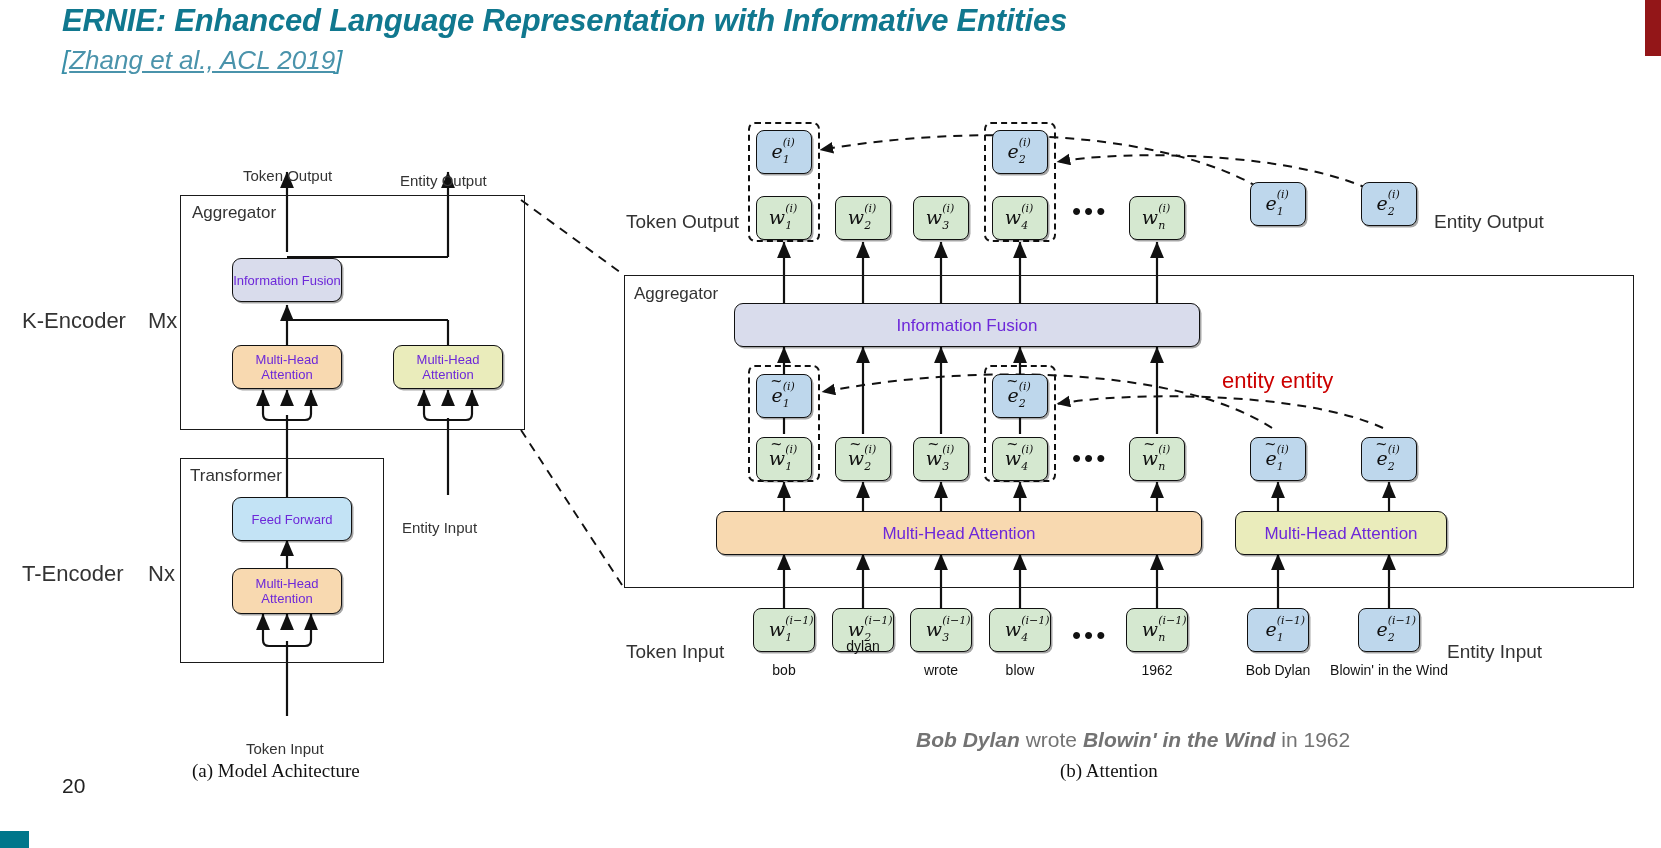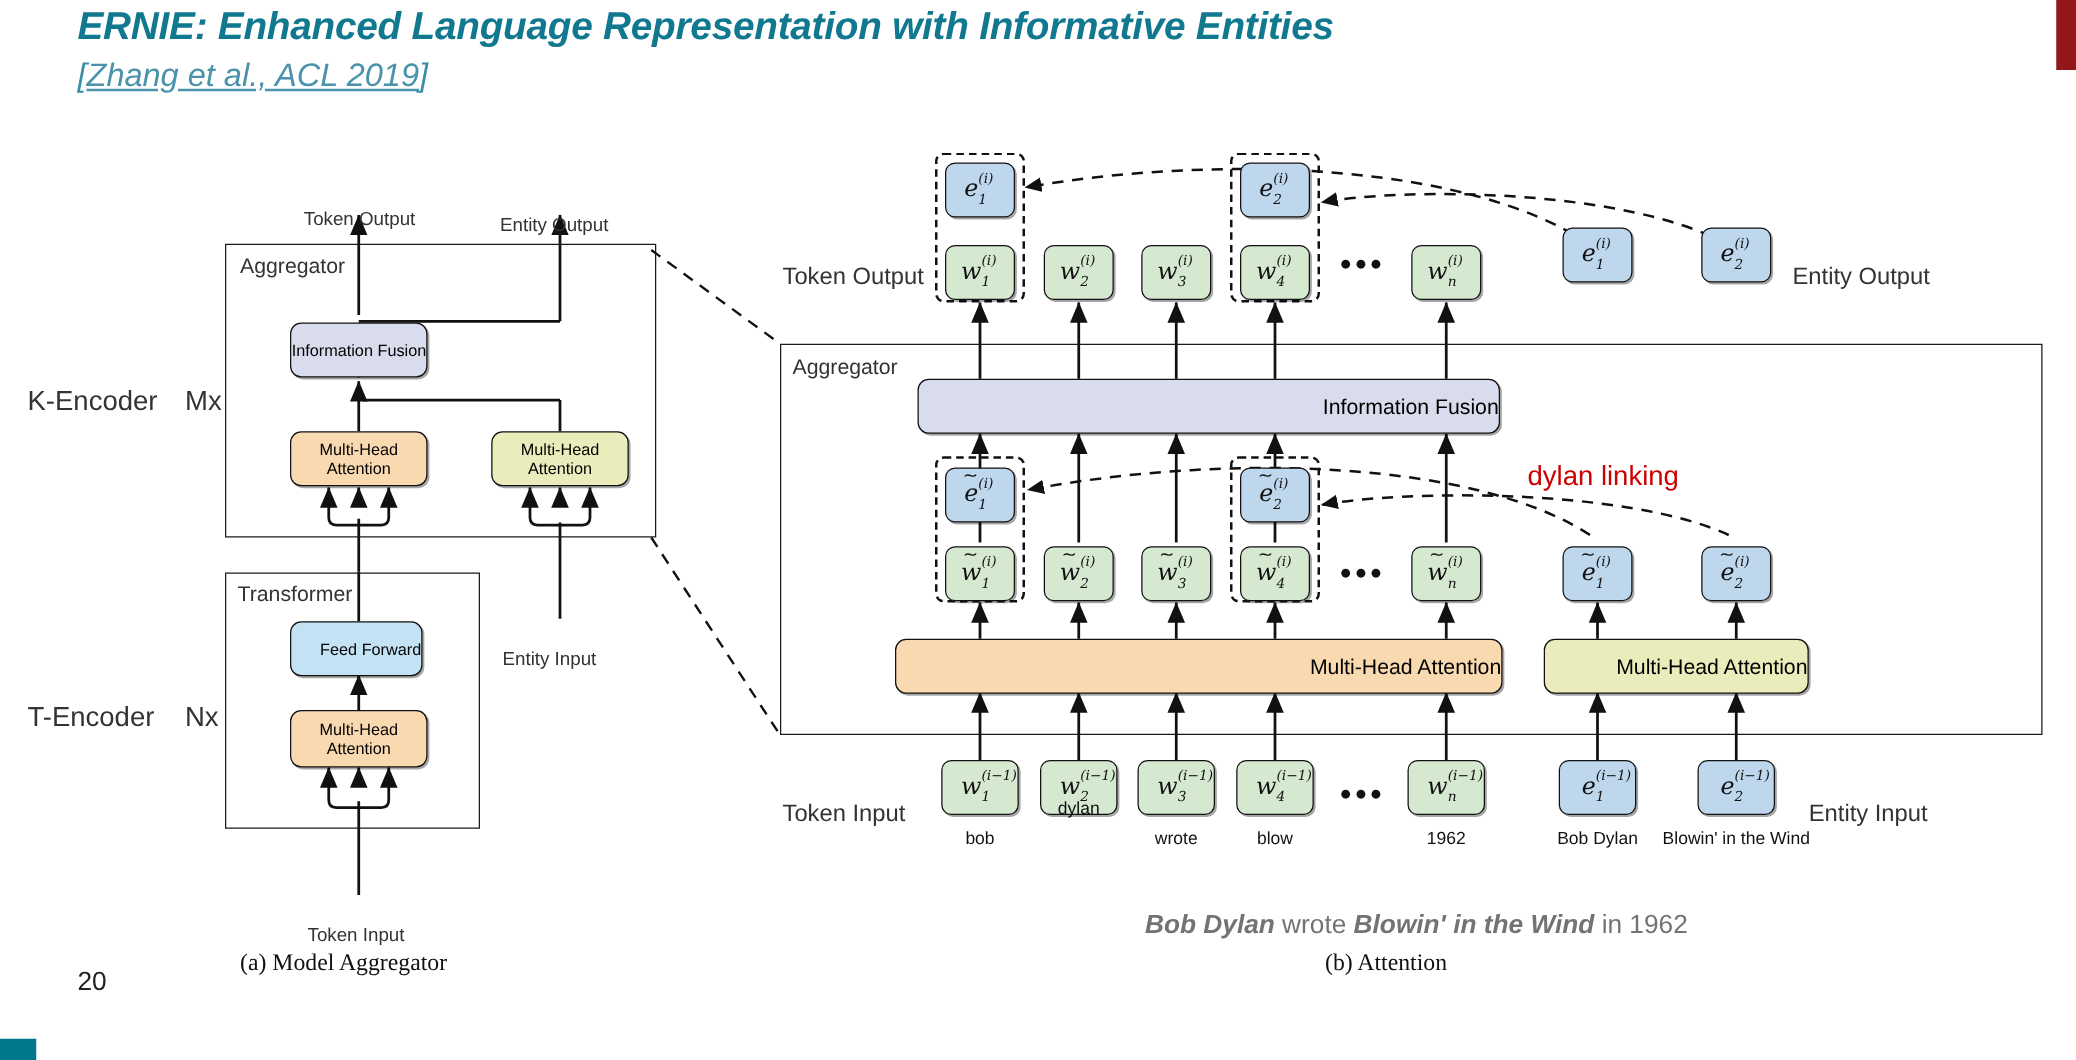--- a/index.html
+++ b/index.html
@@ -28,22 +28,22 @@
   #page-number{position:absolute;left:62px;top:774px;font-size:21px;color:#222;}
 
   
   .frame{position:absolute;border:1.6px solid #1a1a1a;box-sizing:border-box;background:transparent;}
   .frame-label{position:absolute;font-size:17px;color:#333;white-space:nowrap;}
   .plainlabel{position:absolute;font-size:15px;color:#333;white-space:nowrap;margin-top:20px;}
   .label-lg{position:absolute;font-size:22px;color:#333;white-space:nowrap;}
 
   .rbox{
     position:absolute;box-sizing:border-box;border:1.8px solid #111;border-radius:9px;
-    display:flex;align-items:center;justify-content:flex-end;text-align:center;
-    font-size:13px;color:#000000;line-height:15px;
+    display:flex;align-items:center;justify-content:center;text-align:center;
+    font-size:13px;color:#6d28d9;line-height:15px;
     box-shadow:1.5px 1.5px 0 rgba(0,0,0,0.35);
   }
   .rbox.fusion{background:#d9dcec;}
   .rbox.attn-orange{background:#f8d9b0;}
   .rbox.attn-yellow{background:#eaecbb;}
   .rbox.ff-blue{background:#c3e3f5;}
 
   
   .vecbox{
     position:absolute;box-sizing:border-box;border:1.7px solid #111;border-radius:8px;
@@ -199,59 +199,59 @@
   </div>
 
   <div class="rbox attn-orange" style="left:232px;top:345px;width:110px;height:44px;">
     <span>Multi-Head Attention</span>
   </div>
 
   <div class="rbox attn-yellow" style="left:393px;top:345px;width:110px;height:44px;">
     <span>Multi-Head Attention</span>
   </div>
 
-  <div class="rbox ff-blue" style="left:232px;top:497px;width:106px;height:44px;">
+  <div class="rbox ff-blue" style="left:232px;top:497px;width:120px;height:44px;">
     <span>Feed Forward</span>
   </div>
 
   <div class="rbox attn-orange" style="left:232px;top:568px;width:110px;height:46px;">
     <span>Multi-Head Attention</span>
   </div>
 
   <div class="plainlabel" style="left:243px;top:147px;">Token Output</div>
   <div class="plainlabel" style="left:400px;top:152px;">Entity Output</div>
   <div class="plainlabel" style="left:402px;top:499px;">Entity Input</div>
   <div class="plainlabel" style="left:246px;top:720px;">Token Input</div>
 
   <div class="label-lg" style="left:22px;top:308px;">K-Encoder</div>
   <div class="label-lg" style="left:148px;top:308px;">Mx</div>
   <div class="label-lg" style="left:22px;top:561px;">T-Encoder</div>
   <div class="label-lg" style="left:148px;top:561px;">Nx</div>
 
-  <div class="figcaption" style="left:192px;top:760px;">(a) Model Aggregator</div>
+  <div class="figcaption" style="left:192px;top:760px;">(a) Model Achitecture</div>
 
   <div class="frame" style="left:624px;top:275px;width:1010px;height:313px;"></div>
   <div class="frame-label" style="left:634px;top:284px;">Aggregator</div>
 
   <div class="rbox fusion" style="left:734px;top:303px;width:466px;height:44px;font-size:17px;">
     <span>Information Fusion</span>
   </div>
   <div class="rbox attn-orange" style="left:716px;top:511px;width:486px;height:44px;font-size:17px;">
     <span>Multi-Head Attention</span>
   </div>
   <div class="rbox attn-yellow" style="left:1235px;top:511px;width:212px;height:44px;font-size:17px;">
     <span>Multi-Head Attention</span>
   </div>
 
   <div class="plainlabel" style="left:626px;top:191px;font-size:19px;">Token Output</div>
   <div class="plainlabel" style="left:1434px;top:191px;font-size:19px;">Entity Output</div>
   <div class="plainlabel" style="left:626px;top:621px;font-size:19px;">Token Input</div>
   <div class="plainlabel" style="left:1447px;top:621px;font-size:19px;">Entity Input</div>
 
-  <div id="entity-linking-label" style="left:1222px;top:368px;">dylan linking</div>
+  <div id="entity-linking-label" style="left:1222px;top:368px;">entity entity</div>
 
   <div class="dashgroup" style="left:748px;top:122px;width:72px;height:120px;"></div>
   <div class="dashgroup" style="left:984px;top:122px;width:72px;height:120px;"></div>
   <div class="dashgroup" style="left:748px;top:365px;width:72px;height:117px;"></div>
   <div class="dashgroup" style="left:984px;top:365px;width:72px;height:117px;"></div>
 
   <div id="vec-layer">
       <div class="vecbox vec-green" style="left: 756px; top: 196px; width: 56px; height: 44px;">
         <span class="m-wrap"><span class="m">w<span class="sub">1</span><span class="sup">(i)</span></span></span>
       </div>

